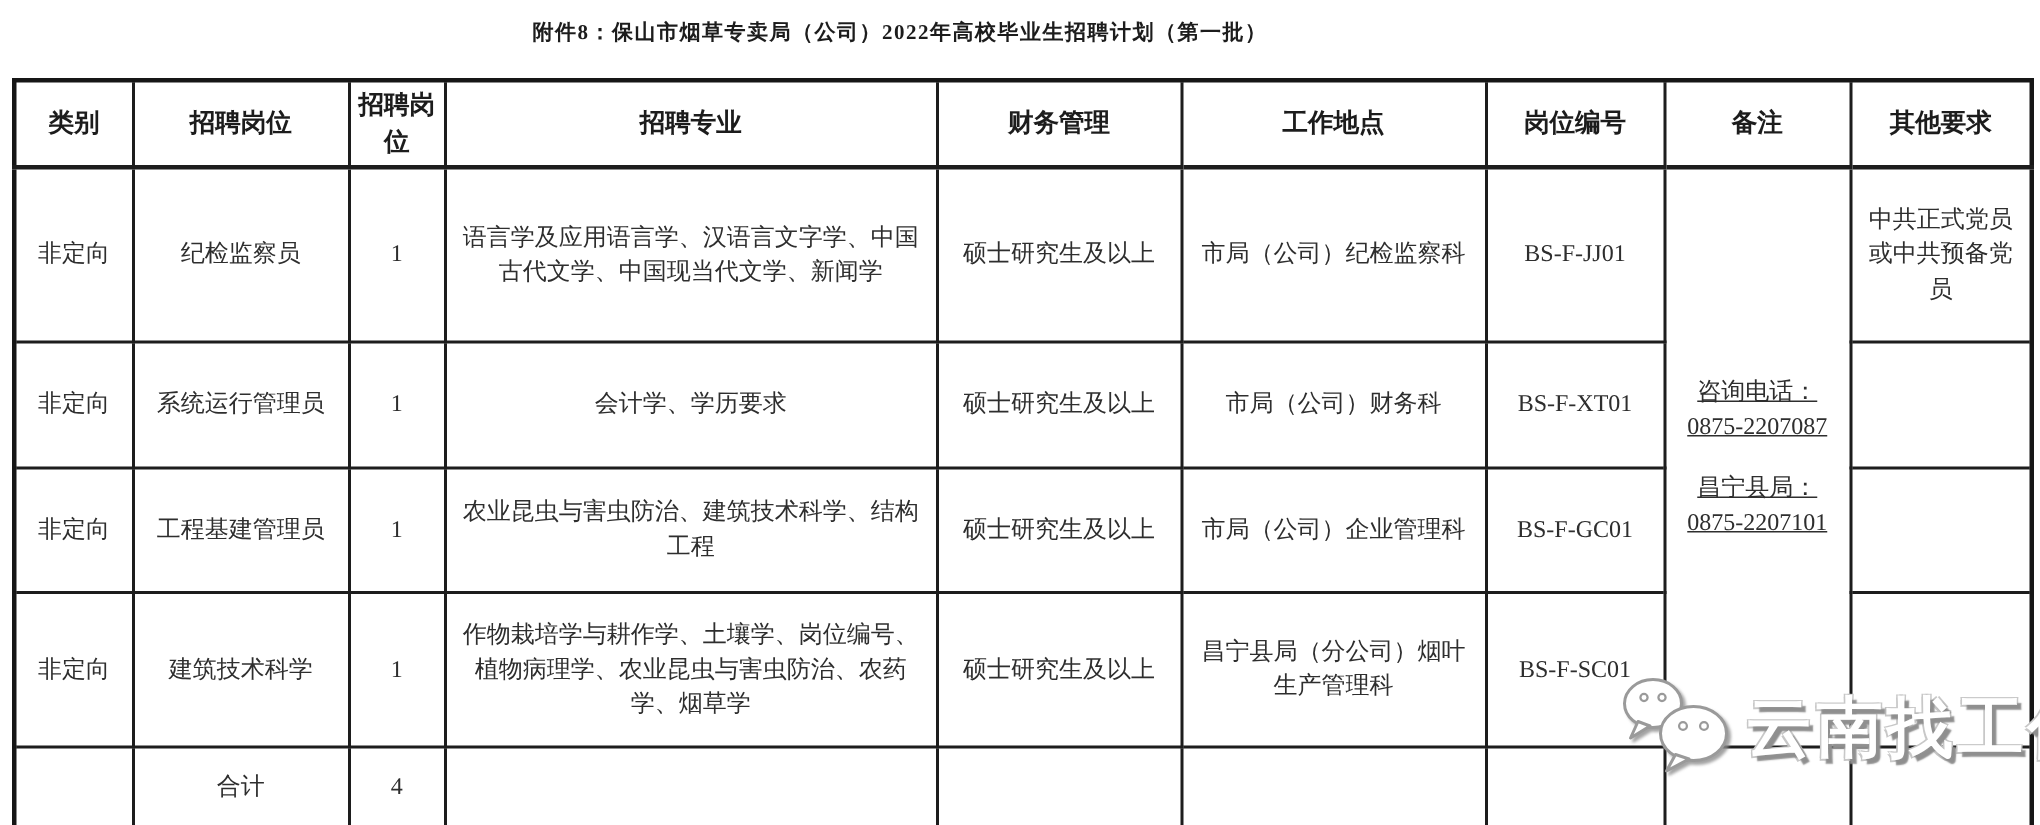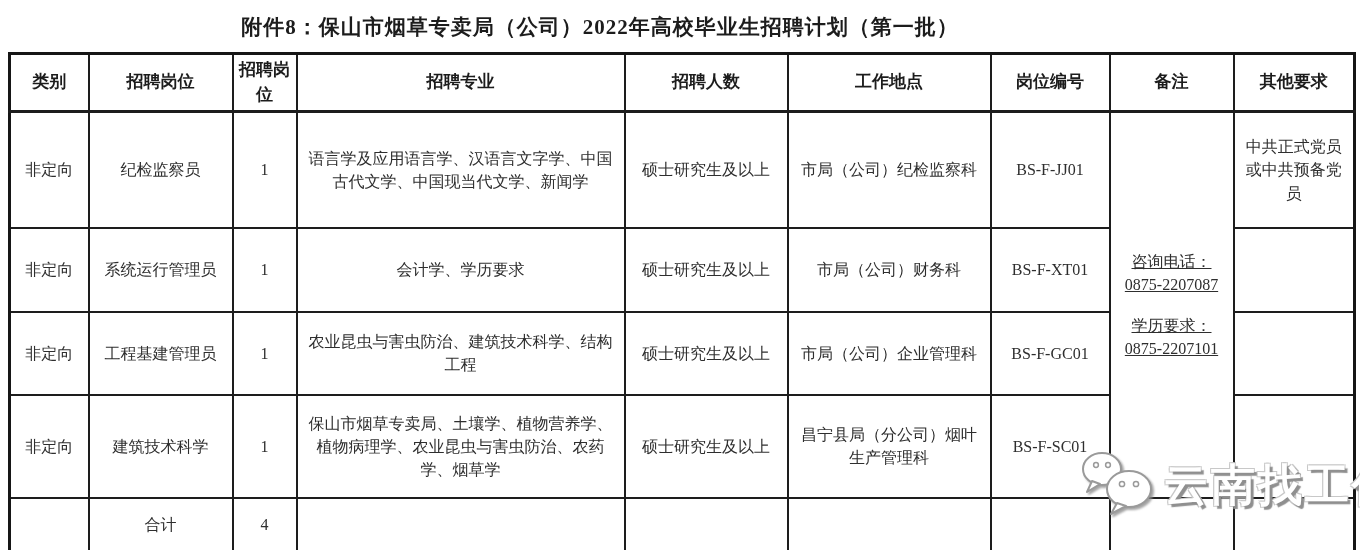--- a/index.html
+++ b/index.html
@@ -9,21 +9,21 @@
     font-family: "Liberation Serif", "DejaVu Serif", serif;
     color: #2a2a2a;
     overflow: hidden;
     position: relative;
   }
   .page-title {
     position: absolute;
     top: 13px; left: 0;
     width: 1200px;
     text-align: center;
-    font-size: 21px;
+    font-size: 14px;
     font-weight: bold;
     color: #1c1c1c;
     letter-spacing: 1px;
   }
   table.recruit {
     position: absolute;
     left: 8px; top: 52px;
     width: 1345px;
     border-collapse: collapse;
     table-layout: fixed;
@@ -96,40 +96,40 @@
       <col style="width:124px">
       <col style="width:121px">
   </colgroup>
 
   <tbody>
       <tr class="row-header">
     <th>类别</th>
     <th>招聘岗位</th>
     <th>招聘岗位</th>
     <th>招聘专业</th>
-    <th>招聘人数</th>
+    <th>财务管理</th>
     <th>工作地点</th>
     <th>岗位编号</th>
     <th>备注</th>
     <th>其他要求</th>
   </tr>
 
   <tr class="row-1">
     <td>非定向</td>
     <td>纪检监察员</td>
     <td>1</td>
     <td class="majors">语言学及应用语言学、汉语言文字学、中国古代文学、中国现当代文学、新闻学</td>
     <td>硕士研究生及以上</td>
     <td>市局（公司）纪检监察科</td>
     <td>BS-F-JJ01</td>
     <td class="remark-cell" rowspan="4">
       <div>咨询电话：</div>
       <div>0875-2207087</div>
       <div class="remark-gap"></div>
-      <div>学历要求：</div>
+      <div>昌宁县局：</div>
       <div>0875-2207101</div>
     </td>
     <td>中共正式党员或中共预备党员</td>
   </tr>
 
   <tr class="row-2">
     <td>非定向</td>
     <td>系统运行管理员</td>
     <td>1</td>
     <td class="majors">会计学、学历要求</td>
@@ -147,21 +147,21 @@
     <td>硕士研究生及以上</td>
     <td>市局（公司）企业管理科</td>
     <td>BS-F-GC01</td>
     <td></td>
   </tr>
 
   <tr class="row-4">
     <td>非定向</td>
     <td>建筑技术科学</td>
     <td>1</td>
-    <td class="majors">保山市烟草专卖局、土壤学、植物营养学、植物病理学、农业昆虫与害虫防治、农药学、烟草学</td>
+    <td class="majors">作物栽培学与耕作学、土壤学、岗位编号、植物病理学、农业昆虫与害虫防治、农药学、烟草学</td>
     <td>硕士研究生及以上</td>
     <td>昌宁县局（分公司）烟叶生产管理科</td>
     <td>BS-F-SC01</td>
     <td></td>
   </tr>
 
   <tr class="row-total">
     <td></td>
     <td>合计</td>
     <td>4</td>

